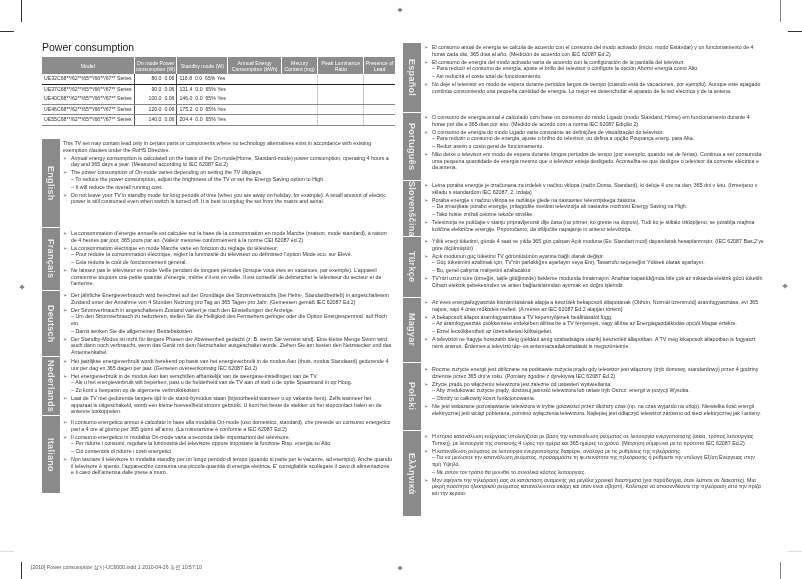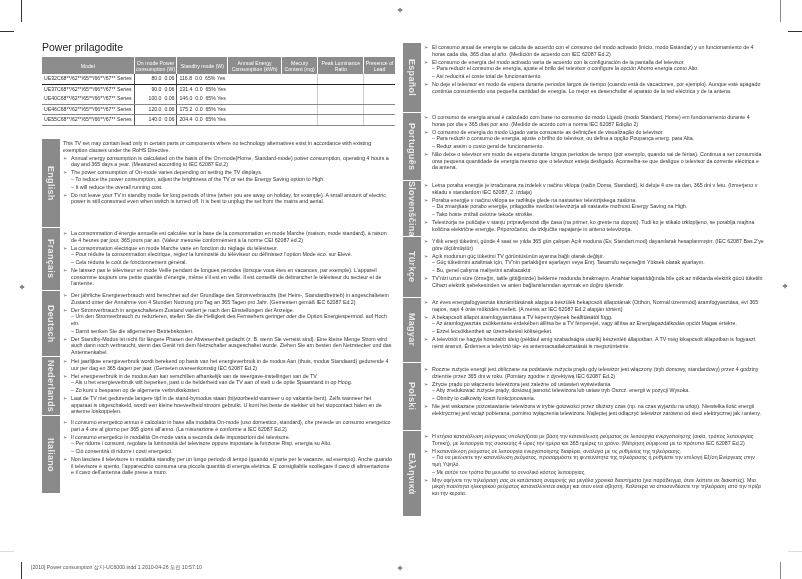--- a/index.html
+++ b/index.html
@@ -36,21 +36,21 @@
 <div class="crop" style="left:788px;top:31px;width:14px;height:1px;"></div>
 <div class="crop" style="left:21px;top:562px;width:1px;height:17px;"></div>
 <div class="crop" style="left:780px;top:562px;width:1px;height:17px;background:#888;"></div>
 <div class="crop" style="left:0;top:551px;width:14px;height:1px;background:#ddd;"></div>
 <div class="crop" style="left:788px;top:551px;width:14px;height:1px;background:#ddd;"></div>
 <div class="reg" style="left:396px;top:5px;">⌖</div>
 <div class="reg" style="left:18px;top:282px;">⌖</div>
 <div class="reg" style="left:781px;top:281px;">⌖</div>
 <div class="reg" style="left:396px;top:563px;">⌖</div>
 
-<div class="page-title">Power prilagodite</div>
+<div class="page-title">Power consumption</div>
 
 <table class="pc">
   <colgroup>
     <col style="width:90px">
       <col style="width:44px">
       <col style="width:45px">
       <col style="width:56px">
       <col style="width:38px">
       <col style="width:48px">
       <col style="width:32px">

